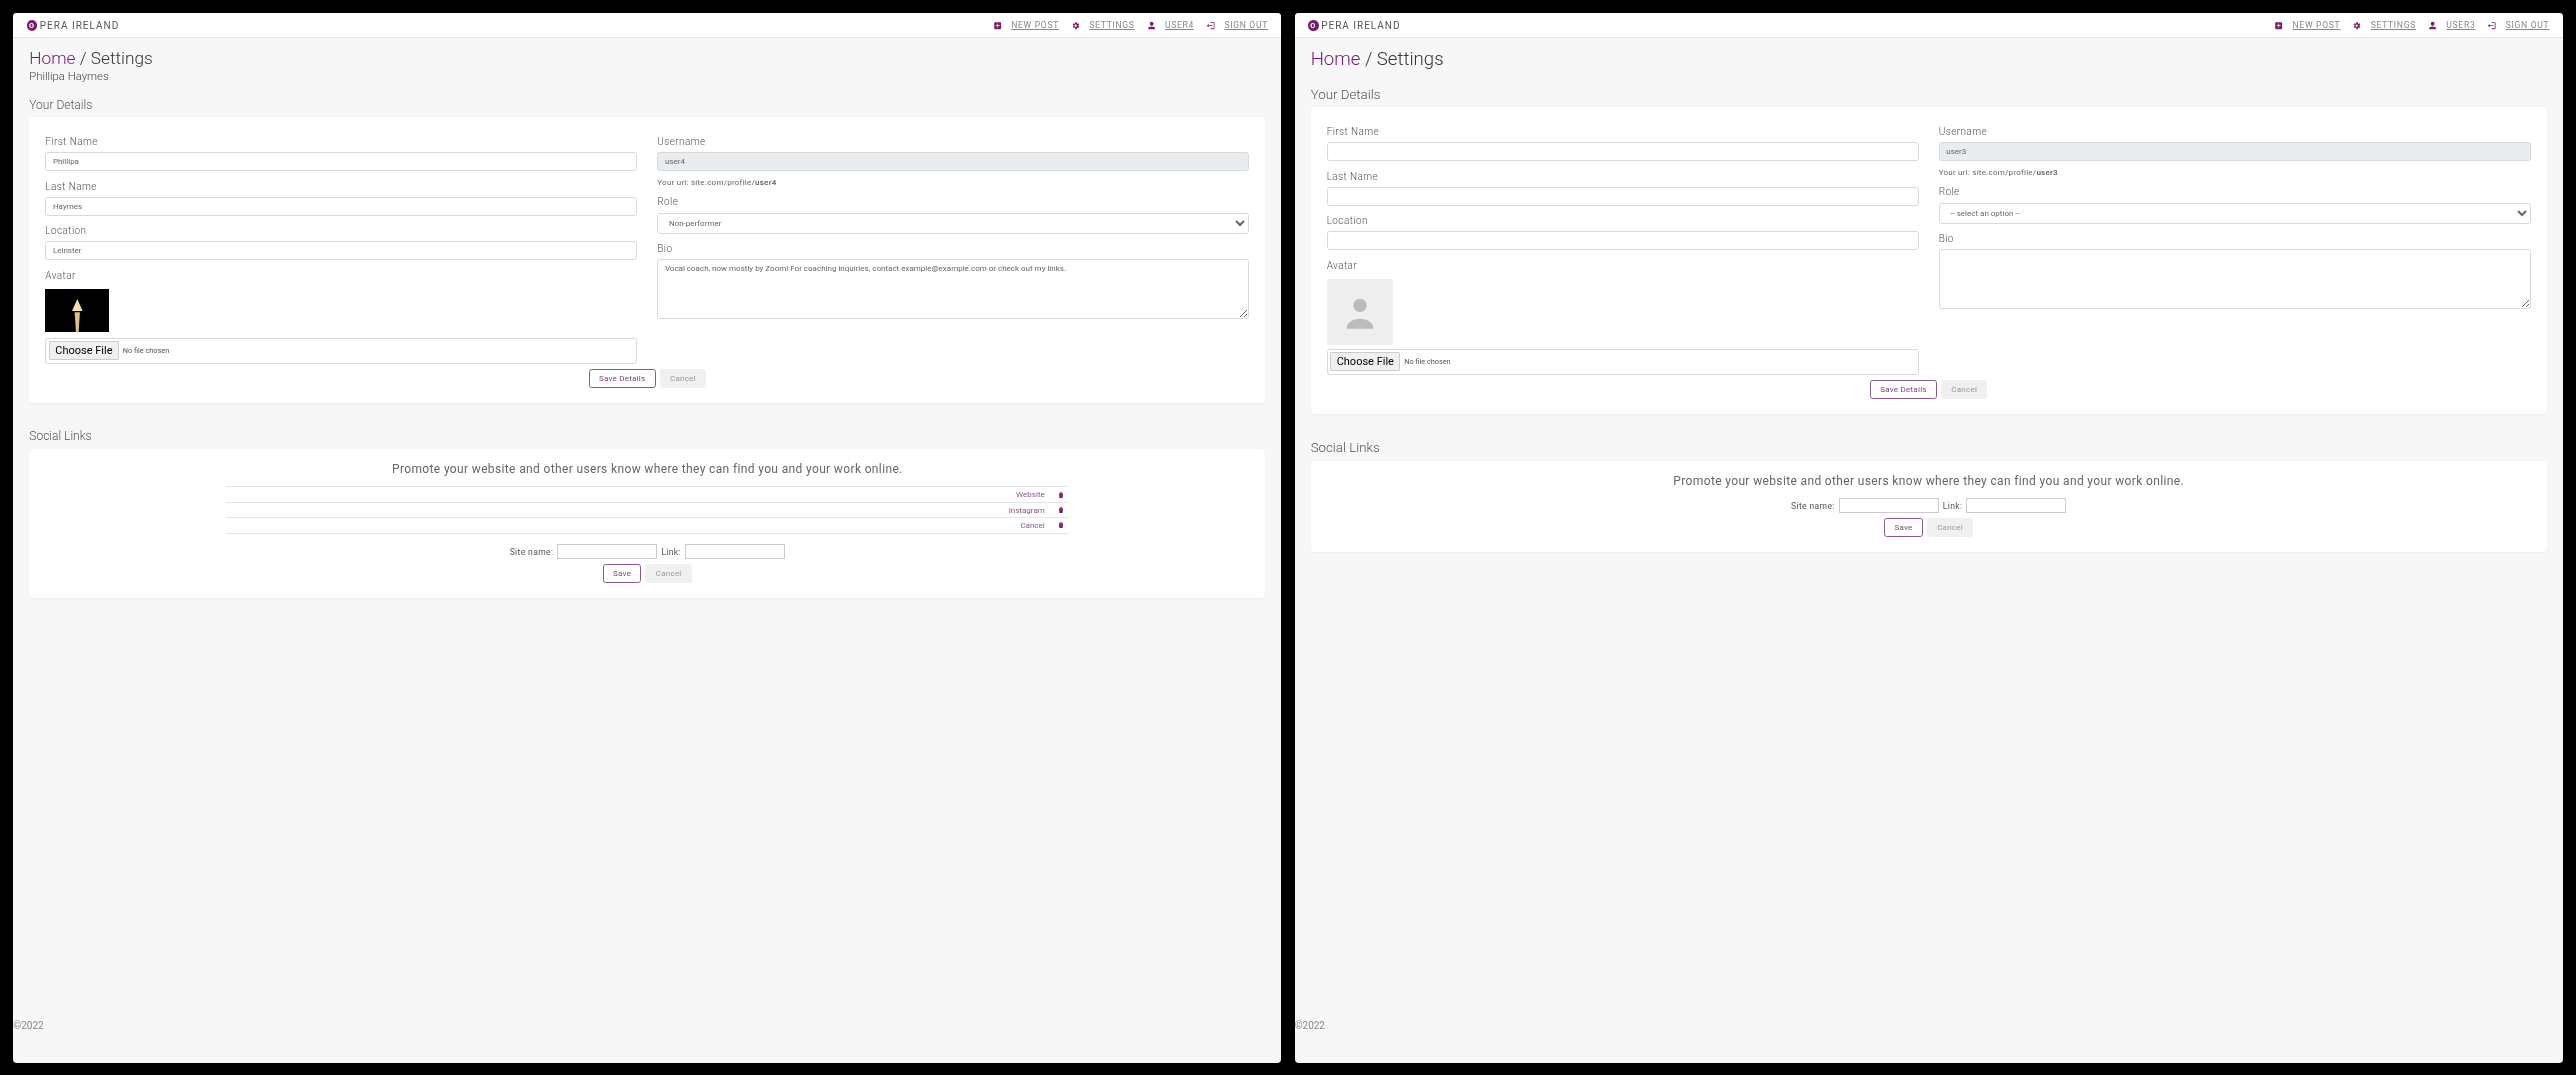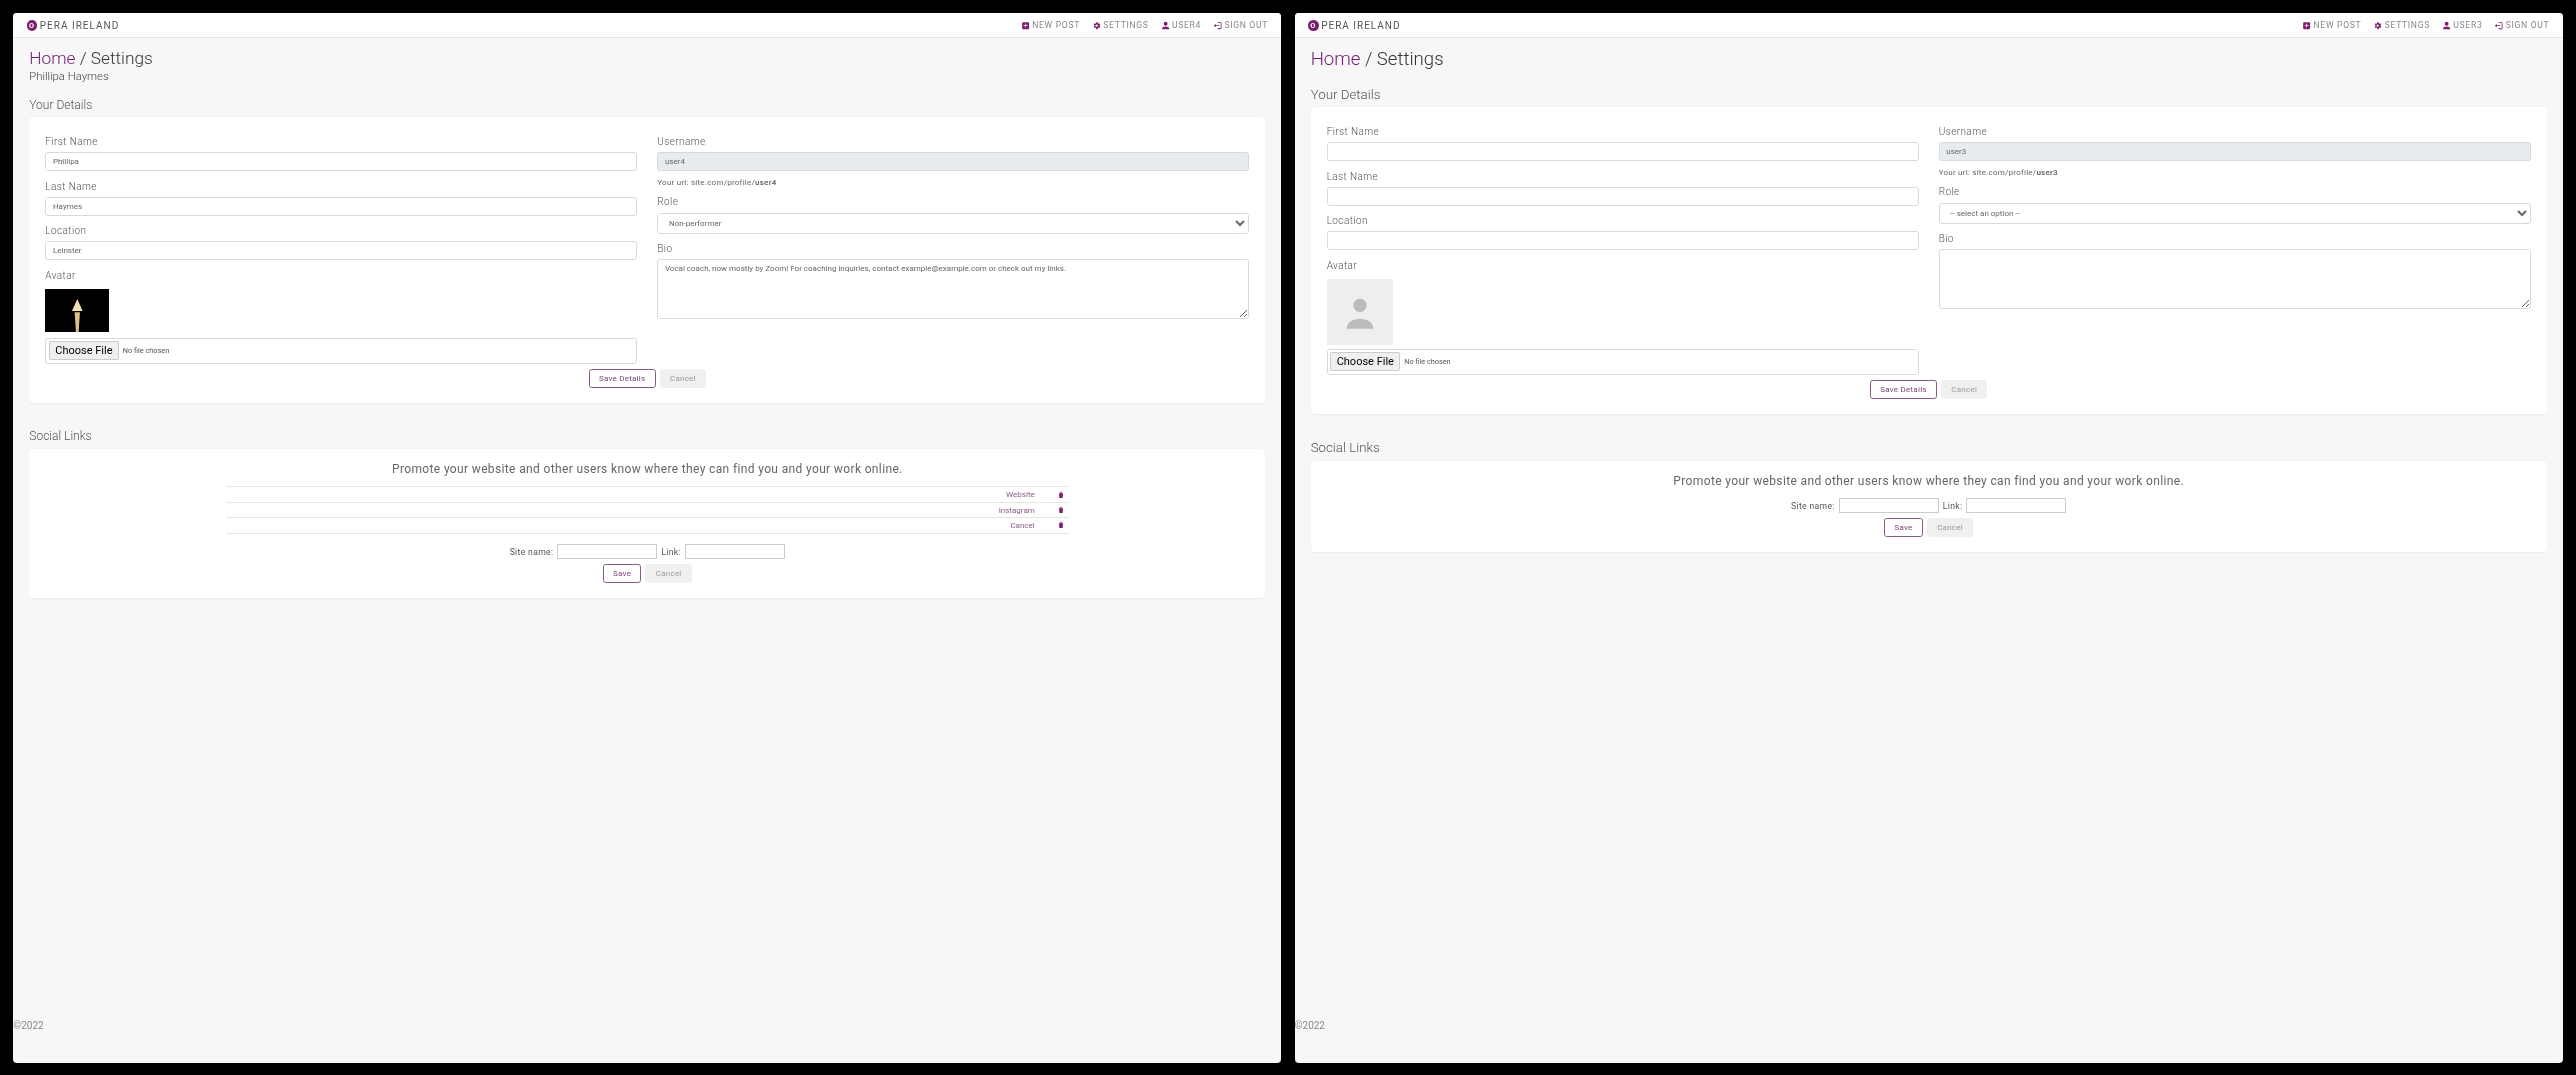--- a/index.html
+++ b/index.html
@@ -60,23 +60,24 @@
     display: flex;
     gap: 12px;
     align-items: center;
     color: #888;
     font-size: 8.6px;
   }
   .nav-links .nav-link {
     color: #888;
     display: flex;
     align-items: center;
-    gap: 2px;
+    gap: 9px;
     cursor: pointer;
     letter-spacing: 0.08em;
+    text-decoration: underline;
   }
   .nav-icon {
     width: 9.3px; height: 9.3px;
     display: inline-block;
     fill: #7b1e6b;
   }
   .header-area {
     padding: 9.3px 16px 4px;
   }
   .breadcrumb {
@@ -228,21 +229,21 @@
   }
   .social-list {
     max-width: 70%;
     margin: 0 auto 9.3px;
     border-top: 0.7px solid #e5e5e5;
   }
   .social-row {
     display: flex;
     justify-content: flex-end;
     align-items: center;
-    gap: 22px;
+    gap: 12px;
     border-bottom: 0.7px solid #e5e5e5;
     padding: 2.7px 4px;
     font-size: 8px;
   }
   .social-name {
     color: #8a5a8a;
     cursor: pointer;
     margin-left: auto;
   }
   .trash-icon {

